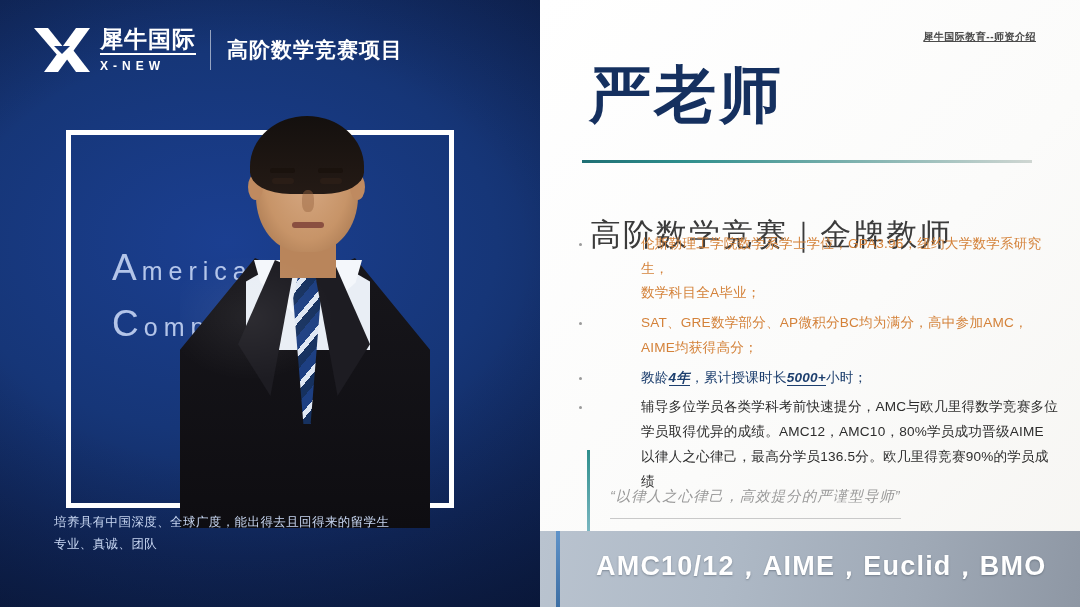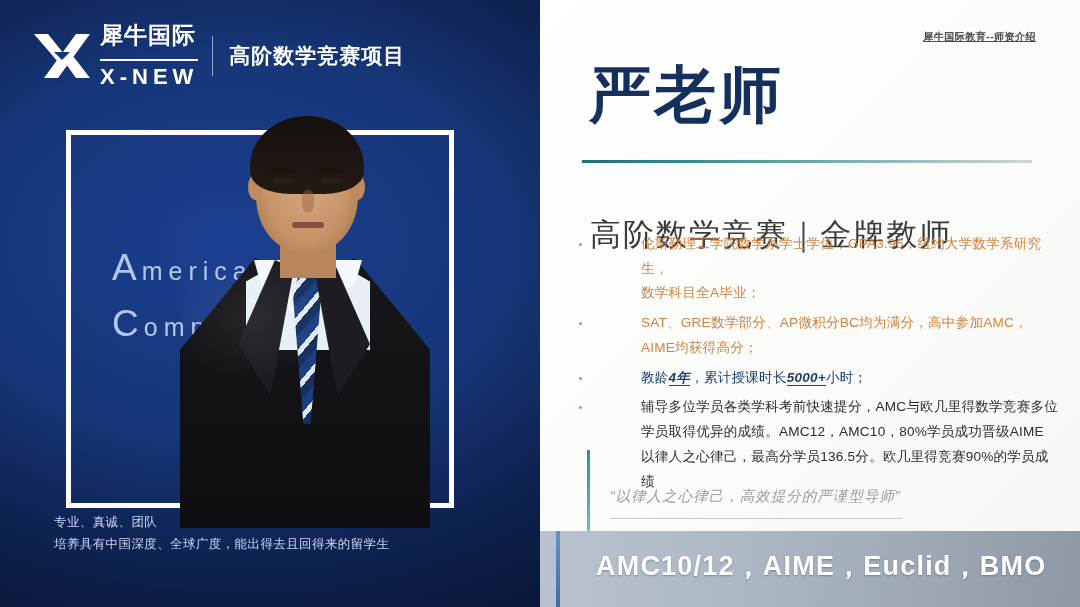--- a/index.html
+++ b/index.html
@@ -21,24 +21,24 @@
   .left-vignette{
     position:absolute;inset:0;
     background:radial-gradient(ellipse 700px 520px at 45% 42%, rgba(0,0,0,0) 40%, rgba(4,10,32,.55) 100%);
   }
   
   .logo-wrap{position:absolute;left:32px;top:24px;display:flex;align-items:center;}
   .logo-mark{width:60px;height:52px;flex:none;margin-right:8px;}
   .logo-text{display:flex;flex-direction:column;line-height:1;}
   .logo-cn{
     color:#ffffff;font-weight:bold;font-size:23px;letter-spacing:1px;
-    border-bottom:2px solid #ffffff;padding-bottom:12px;
+    border-bottom:2px solid #ffffff;padding-bottom:2px;
   }
   .logo-en{
-    color:#ffffff;font-weight:bold;font-size:22px;letter-spacing:5px;margin-top:5px;
+    color:#ffffff;font-weight:bold;font-size:12px;letter-spacing:5px;margin-top:5px;
   }
   .logo-divider{
     width:1px;height:40px;background:rgba(255,255,255,.55);margin:0 16px 0 14px;
   }
   .logo-title{
     color:#ffffff;font-weight:bold;font-size:21px;letter-spacing:1px;white-space:nowrap;
   }
 
   
   .wm{
@@ -215,22 +215,22 @@
       </svg>
       <div class="logo-text">
         <span class="logo-cn">犀牛国际</span>
         <span class="logo-en">X-NEW</span>
       </div>
       <div class="logo-divider"></div>
       <div class="logo-title">高阶数学竞赛项目</div>
     </div>
 
     <div class="tagline">
+      <div>培养具有中国深度、全球广度，能出得去且回得来的留学生</div>
       <div>专业、真诚、团队</div>
-      <div>培养具有中国深度、全球广度，能出得去且回得来的留学生</div>
     </div>
   </div>
 
   <div class="right-panel">
     <div class="corner-head">犀牛国际教育--师资介绍</div>
     <div class="name">严老师</div>
     <div class="name-rule"></div>
     <div class="subtitle">高阶数学竞赛｜金牌教师</div>
 
     <div class="bullets" id="bullet-list">

